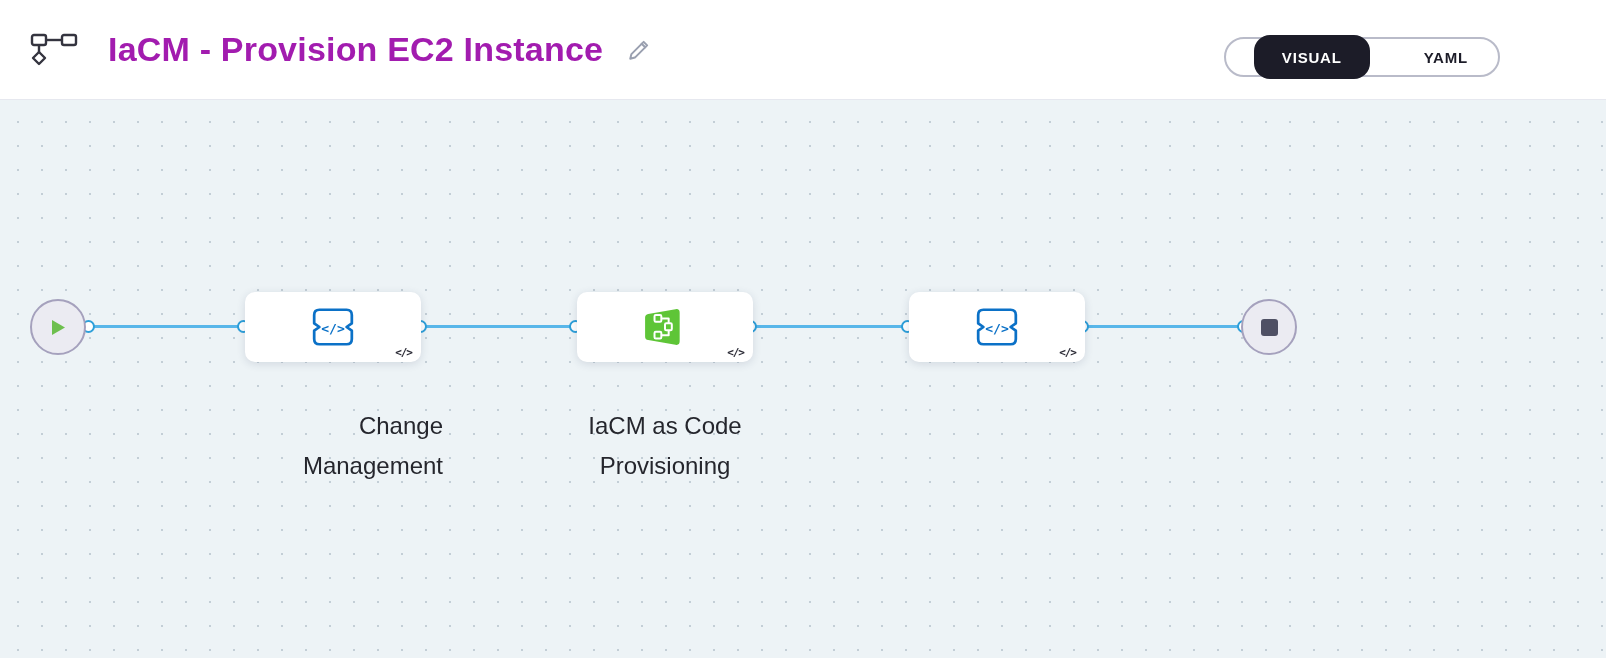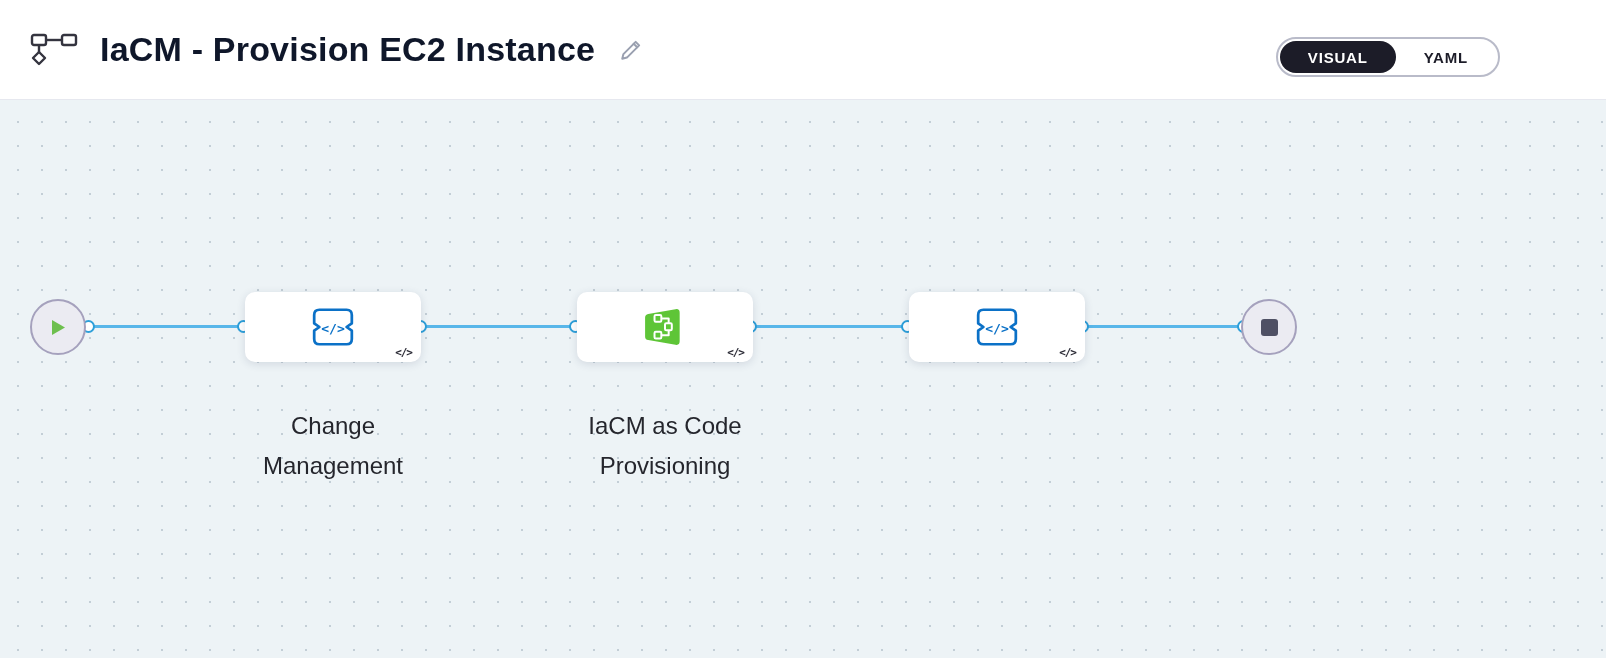--- a/index.html
+++ b/index.html
@@ -7,33 +7,33 @@
     font-family:"Liberation Sans","DejaVu Sans",sans-serif; background:#eef3f6; }
 
   
   .header {
     position:absolute; top:0; left:0; width:1606px; height:100px;
     background:#ffffff; border-bottom:1px solid #e6e8ef;
     display:flex; align-items:center; padding:0 30px; z-index:5;
   }
   .pipeline-glyph { flex:0 0 auto; margin-right:22px; display:flex; align-items:center; }
   .page-title {
-    font-size:34px; font-weight:bold; color:#0f172a; letter-spacing:0.2px;
+    font-size:34px; font-weight:bold; color:#a21caf; letter-spacing:0.2px;margin-left:8px;
   }
   .edit-btn { margin-left:22px; cursor:pointer; display:flex; align-items:center; }
 
   .view-toggle {
     position:absolute; right:106px; top:37px;
     height:40px; border:2px solid #b9bbc9; border-radius:22px;
     display:flex; align-items:center; background:#ffffff; padding:2px;
   }
   .toggle-seg {
-    height:32px; display:flex; align-items:center; justify-content:center;
+    height:44px; display:flex; align-items:center; justify-content:center;
     font-size:15px; font-weight:bold; letter-spacing:0.8px;
-    padding:0 28px; border-radius:16px; cursor:pointer; color:#1c1c28;
+    padding:0 28px; border-radius:16px; cursor:pointer; color:#1c1c28;margin-left:26px;
   }
   .toggle-seg.active { background:#1c1c28; color:#ffffff; }
 
   
   .canvas {
     position:absolute; top:100px; left:0; width:1606px; height:558px;
     background-color:#edf3f6;
     background-image:radial-gradient(circle, #c3ced6 1.2px, transparent 1.3px);
     background-size:24px 24px; background-position:6px 10px;
   }
@@ -145,16 +145,16 @@
       <path d="M9 3.5 h26 q5 0 5 5 v8 l-5 3.5 5 3.5 v8 q0 5 -5 5 h-26 q-5 0 -5 -5 v-8 l5 -3.5 -5 -3.5 v-8 q0 -5 5 -5 z" fill="none" stroke="#0b71c7" stroke-width="2.6" stroke-linejoin="round"></path>
       <text x="22" y="25.5" text-anchor="middle" font-size="12.5" font-weight="bold" fill="#0b71c7" font-family="DejaVu Sans Mono, monospace">&lt;/&gt;</text>
     </svg>
     <span class="code-badge">&lt;/&gt;</span>
   </div>
 
   <div class="round-node" style="left:1241px;">
     <span class="stop-square"></span>
   </div>
 
-  <div class="stage-label" style="left:223px;">Change Management</div>
+  <div class="stage-label" style="left:223px;text-align:right;">Change Management</div>
   <div class="stage-label" style="left:555px;">IaCM as Code Provisioning</div>
 
 </div>
 
 </body></html>

